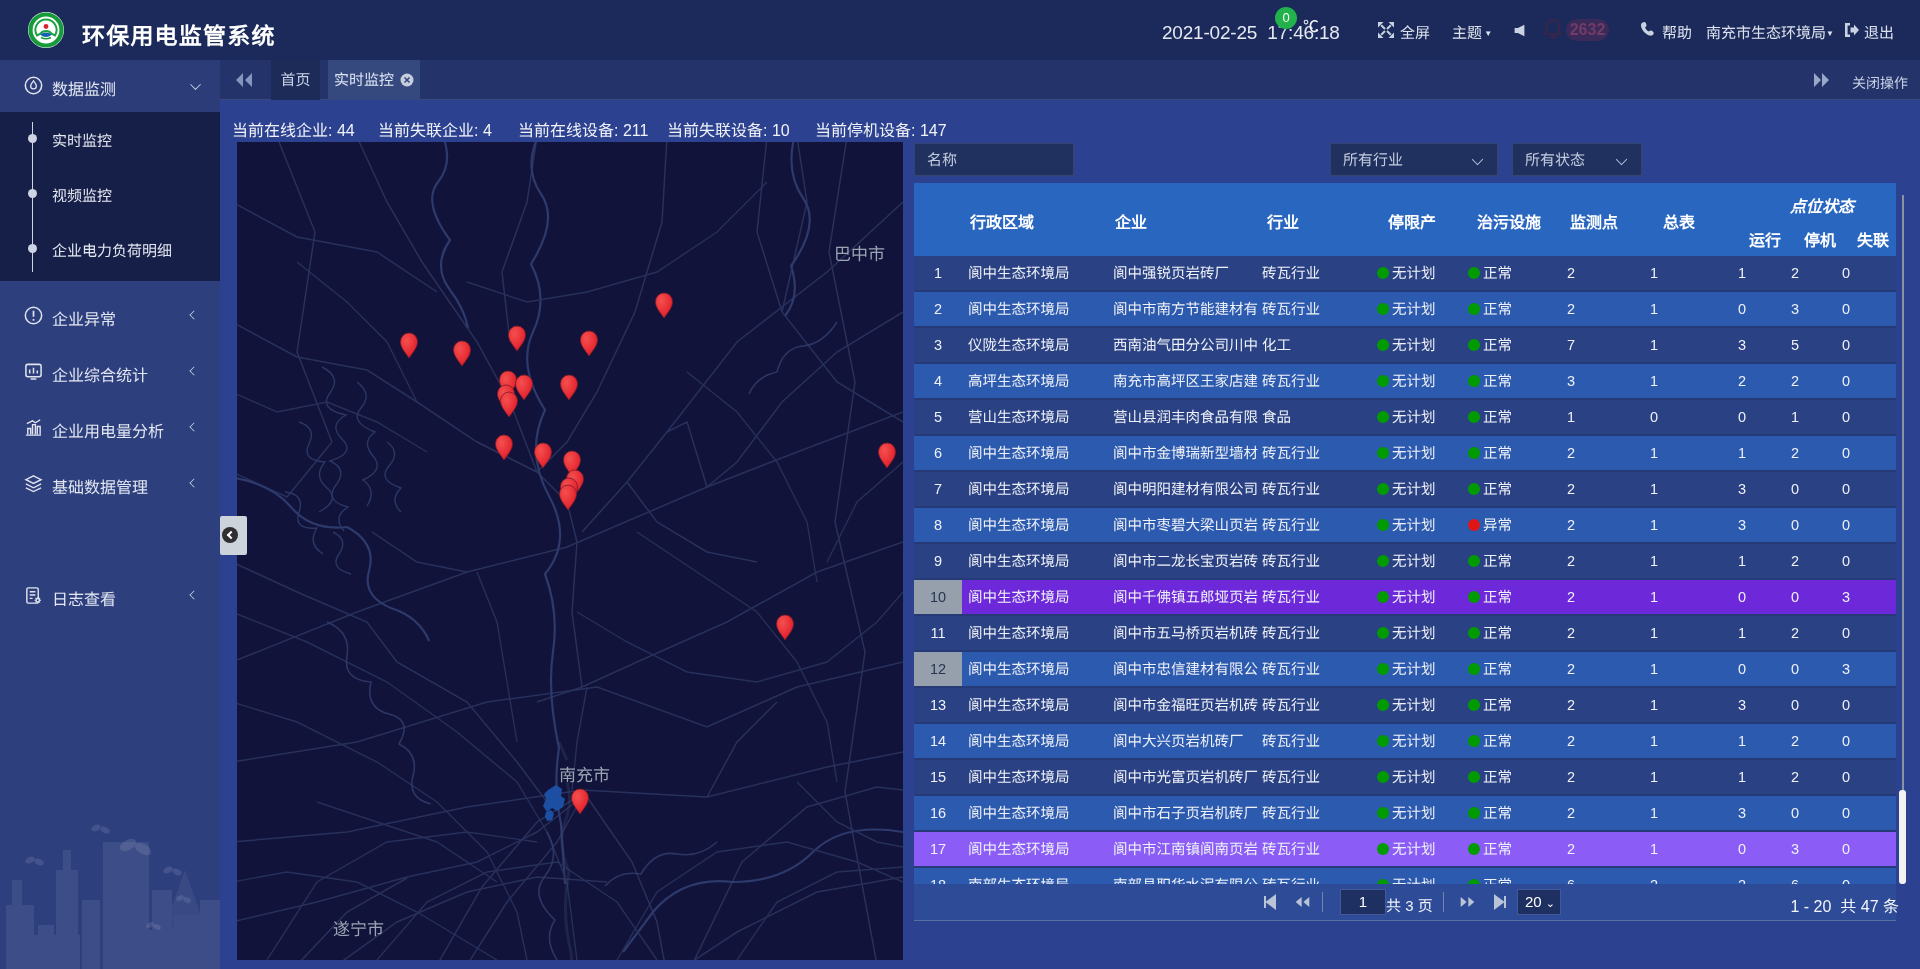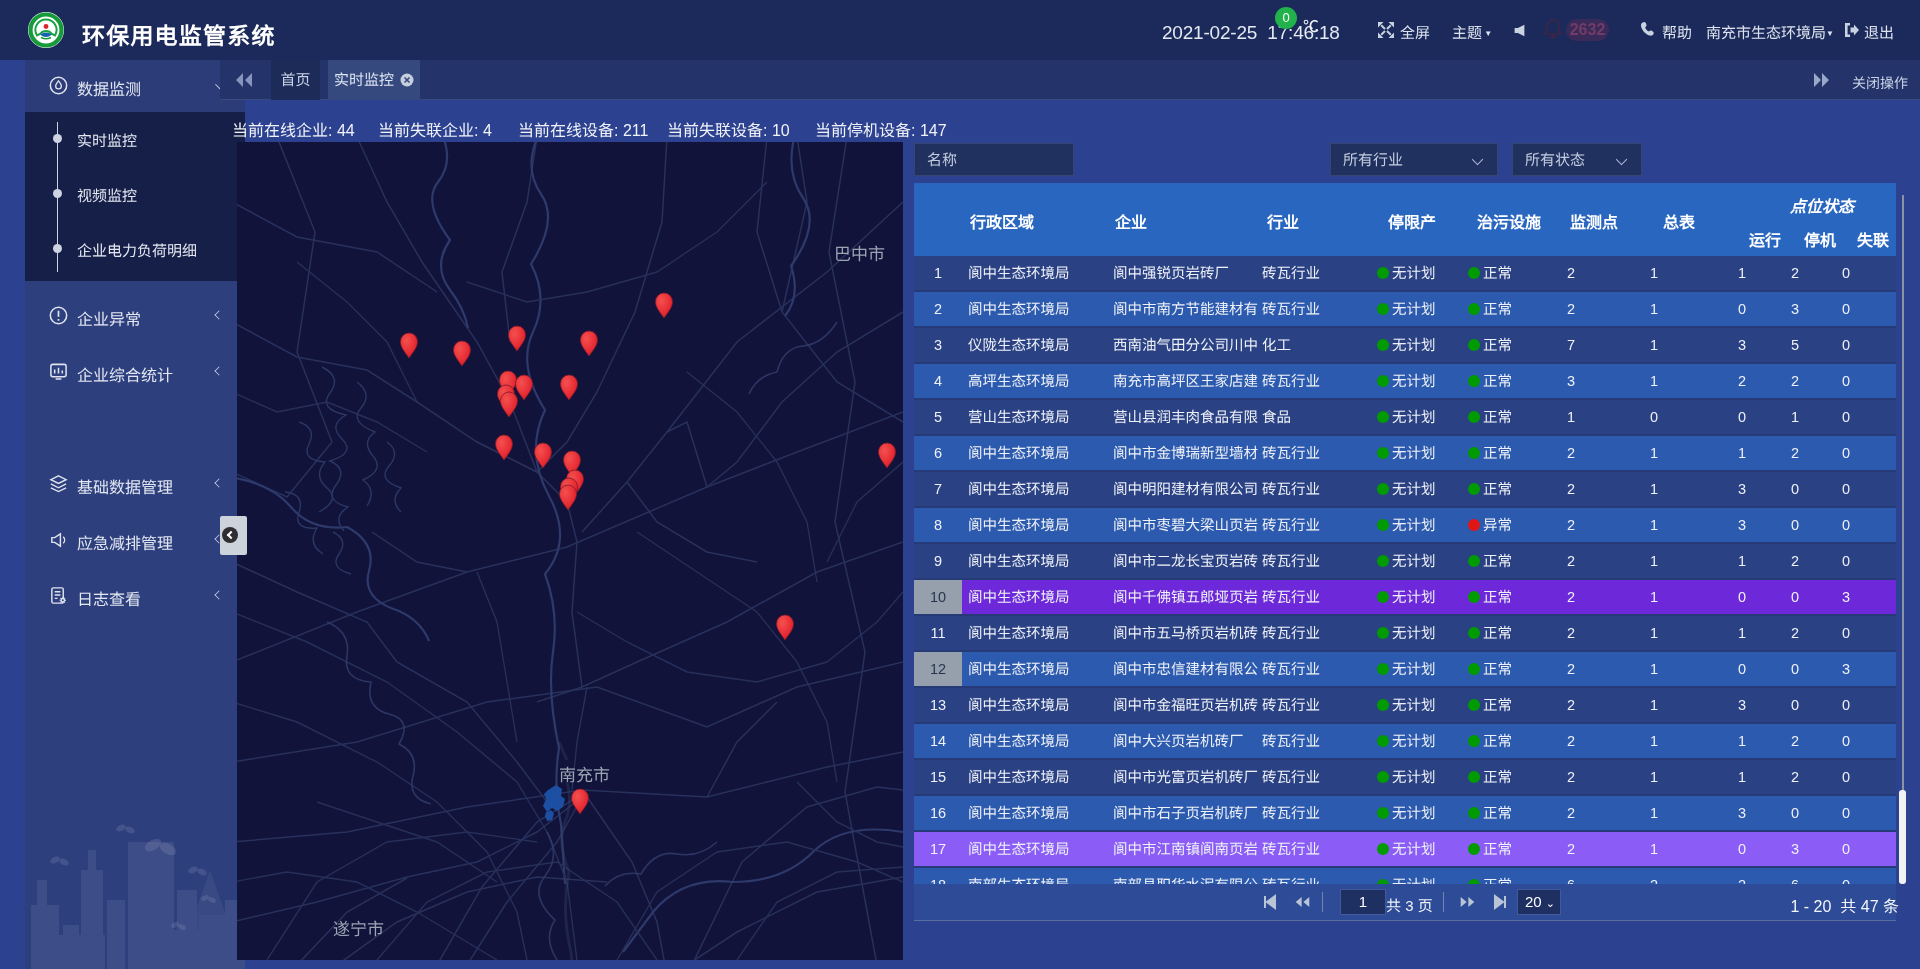--- a/index.html
+++ b/index.html
@@ -6,21 +6,21 @@
 *{margin:0;padding:0;box-sizing:border-box;font-family:"Liberation Sans",sans-serif;}
 html,body{width:1920px;height:969px;overflow:hidden;background:#2c4190;}
 #app{position:relative;width:1920px;height:969px;}
 .abs{position:absolute;}
 
 #hd{position:absolute;left:0;top:0;width:1920px;height:60px;background:#1b2a5a;color:#e8ecf4;}
 #hd .title{position:absolute;left:82px;top:17px;font-size:23px;font-weight:bold;letter-spacing:1.2px;color:#fff;}
 #hd .dt{position:absolute;left:1124px;top:22px;font-size:19px;color:#e4e9f2;letter-spacing:-0.2px;margin-left:38px;}
 .hitem{position:absolute;top:21px;font-size:15px;color:#dde3ee;}
 
-#sb{position:absolute;left:0;top:60px;width:220px;height:909px;background:#2e3f7e;overflow:hidden;margin-left:25px;}
+#sb{position:absolute;left:0;top:60px;width:220px;height:909px;background:#2e3f7e;overflow:hidden;}
 .mitem{position:absolute;left:0;width:220px;height:52px;color:#e2e7f1;font-size:16px;}
 .mitem .txt{position:absolute;left:52px;top:16px;}
 .mitem .chev{position:absolute;right:20px;top:20px;width:9px;height:9px;border-right:1.7px solid #cfd6e6;border-bottom:1.7px solid #cfd6e6;transform:rotate(45deg) scale(0.85);}
 .mitem .chevl{position:absolute;right:22px;top:21px;width:8px;height:8px;border-left:1.7px solid #cfd6e6;border-bottom:1.7px solid #cfd6e6;transform:rotate(45deg) scale(0.8);}
 .micon{position:absolute;left:24px;top:16px;width:19px;height:19px;}
 #submenu{position:absolute;left:0;top:52px;width:220px;height:169px;background:#161f47;}
 #submenu .line{position:absolute;left:32px;top:10px;width:1px;height:150px;background:#cdd3e2;}
 #submenu .si{position:absolute;left:52px;width:168px;color:#e2e7f1;font-size:15px;}
 #submenu .sdot{position:absolute;left:28px;width:9px;height:9px;border-radius:50%;background:#cdd3e2;}
 
@@ -134,39 +134,37 @@
         <span class="chevl"></span>
   </div>
   <div class="mitem" style="top:286px;">
     <svg class="micon" viewBox="0 0 20 20">
           <rect x="2" y="2.5" width="16" height="13" rx="2" fill="none" stroke="#dfe4ee" stroke-width="1.6"></rect>
           <path d="M6 12 v-4 M10 12 v-6 M14 12 v-3 M7 18 h6" stroke="#dfe4ee" stroke-width="1.6"></path>
         </svg>
     <span class="txt">企业综合统计</span>
         <span class="chevl"></span>
   </div>
+  <div class="mitem" style="top:342px;">
+    <svg class="micon" viewBox="0 0 20 20">
+          <path d="M2 18 h16 M4 17 v-6 h3 v6 M9 17 V7 h3 v10 M14 17 v-8 h3 v8" stroke="#dfe4ee" stroke-width="1.5" fill="none"></path>
+          <path d="M3 6 L9 3 l3 2 5 -3" stroke="#dfe4ee" stroke-width="1.4" fill="none"></path>
+        </svg>
+    <span class="txt">企业用电量分析</span>
+        <span class="chevl"></span>
+  </div>
   <div class="mitem" style="top:398px;">
     <svg class="micon" viewBox="0 0 20 20">
           <g fill="none" stroke="#dfe4ee" stroke-width="1.5">
             <path d="M10 2 L18 6 L10 10 L2 6z"></path>
             <path d="M2 10.5 L10 14.5 L18 10.5"></path>
             <path d="M2 14.5 L10 18.5 L18 14.5"></path>
           </g>
         </svg>
     <span class="txt">基础数据管理</span>
-        <span class="chevl"></span>
-  </div>
-  <div class="mitem" style="top:454px;">
-    <svg class="micon" viewBox="0 0 20 20">
-          <g fill="none" stroke="#dfe4ee" stroke-width="1.5">
-            <path d="M3 8 v5 h3 l6 4 V4 L6 8z"></path>
-            <path d="M15 7 a5 5 0 0 1 0 7"></path>
-          </g>
-        </svg>
-    <span class="txt">应急减排管理</span>
         <span class="chevl"></span>
   </div>
   <div class="mitem" style="top:510px;">
     <svg class="micon" viewBox="0 0 20 20">
           <g fill="none" stroke="#dfe4ee" stroke-width="1.5">
             <rect x="3" y="2" width="12" height="16" rx="1.5"></rect>
             <path d="M6 6 h6 M6 9.5 h6 M6 13 h3"></path>
           </g>
           <g fill="#dfe4ee">
             <circle cx="14.5" cy="15" r="2.6"></circle>

